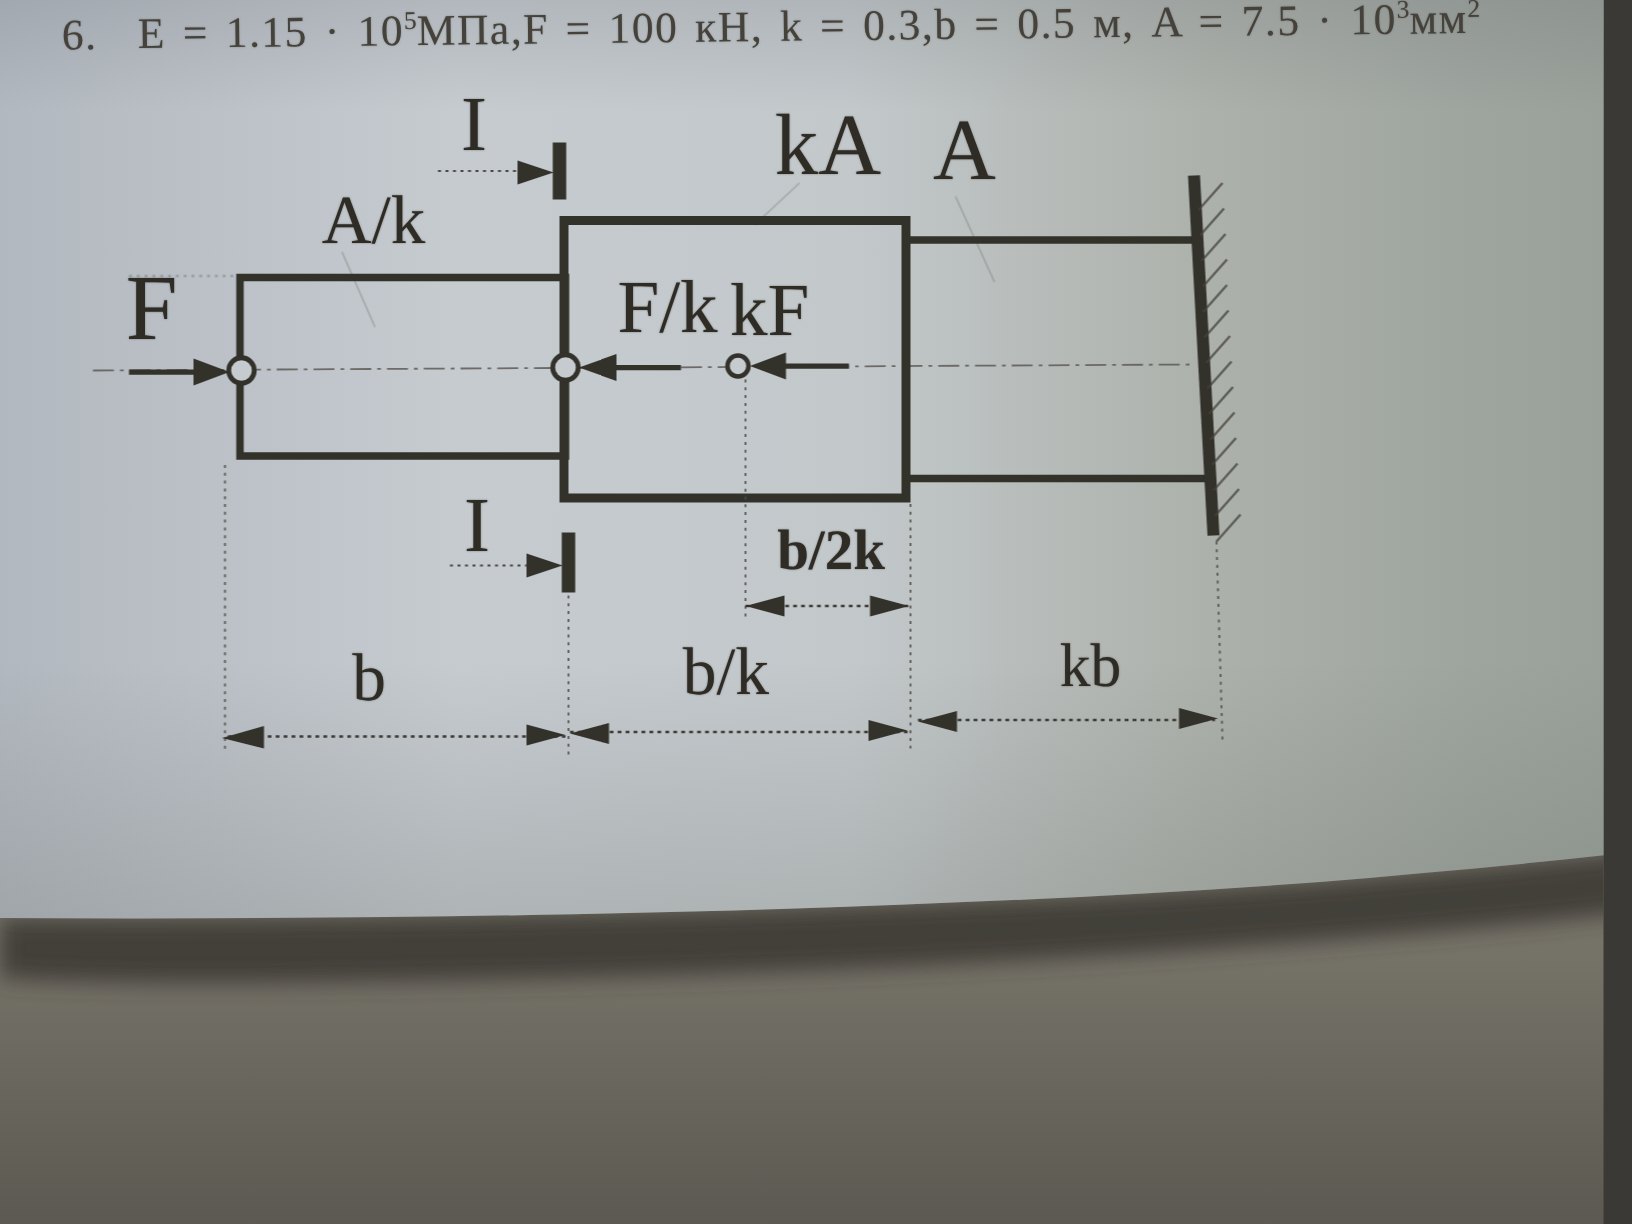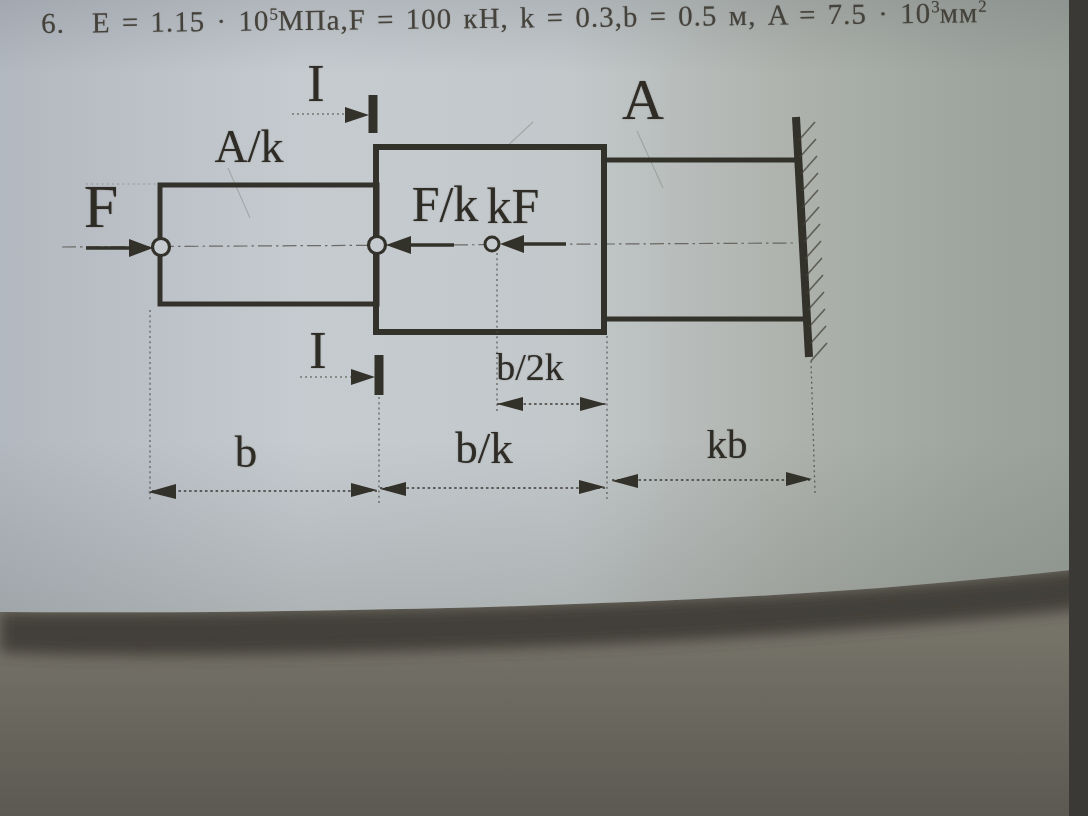--- a/index.html
+++ b/index.html
@@ -172,21 +172,22 @@
       </g>
     </g>
   </svg>
 
   <div class="formula"><span class="pnum">6.</span><span>E = 1.15 · 10</span><sup>5</sup><span>МПа,F = 100 кН, k = 0.3,b = 0.5 м, A = 7.5 · 10</span><sup>3</sup><span>мм</span><sup>2</sup></div>
 
   <div class="lbl" style="left:101px;top:206px;font-size:62px;">F</div>
   <div class="lbl" style="left:214px;top:147px;font-size:46px;margin-left:35px;">A/k</div>
   <div class="lbl" style="left:316px;top:84px;font-size:52px;">I</div>
   <div class="lbl" style="left:318px;top:351px;font-size:52px;">I</div>
+  <div class="lbl" style="left:552px;top:97px;font-size:58px;">kA</div>
   <div class="lbl" style="left:643px;top:100px;font-size:58px;">A</div>
   <div class="lbl" style="left:445px;top:204px;font-size:50px;">F/k</div>
   <div class="lbl" style="left:513px;top:206px;font-size:50px;">kF</div>
-  <div class="lbl" style="left:530px;top:367px;font-size:38px;">b/2k</div>
+  <div class="lbl" style="left:554px;top:367px;font-size:38px;font-weight:bold;">b/2k</div>
   <div class="lbl" style="left:246px;top:452px;font-size:45px;">b</div>
   <div class="lbl" style="left:484px;top:448px;font-size:45px;text-align:center;">b/k</div>
   <div class="lbl" style="left:727px;top:444px;font-size:41px;">kb</div>
 
 </div>
 
 </body></html>

